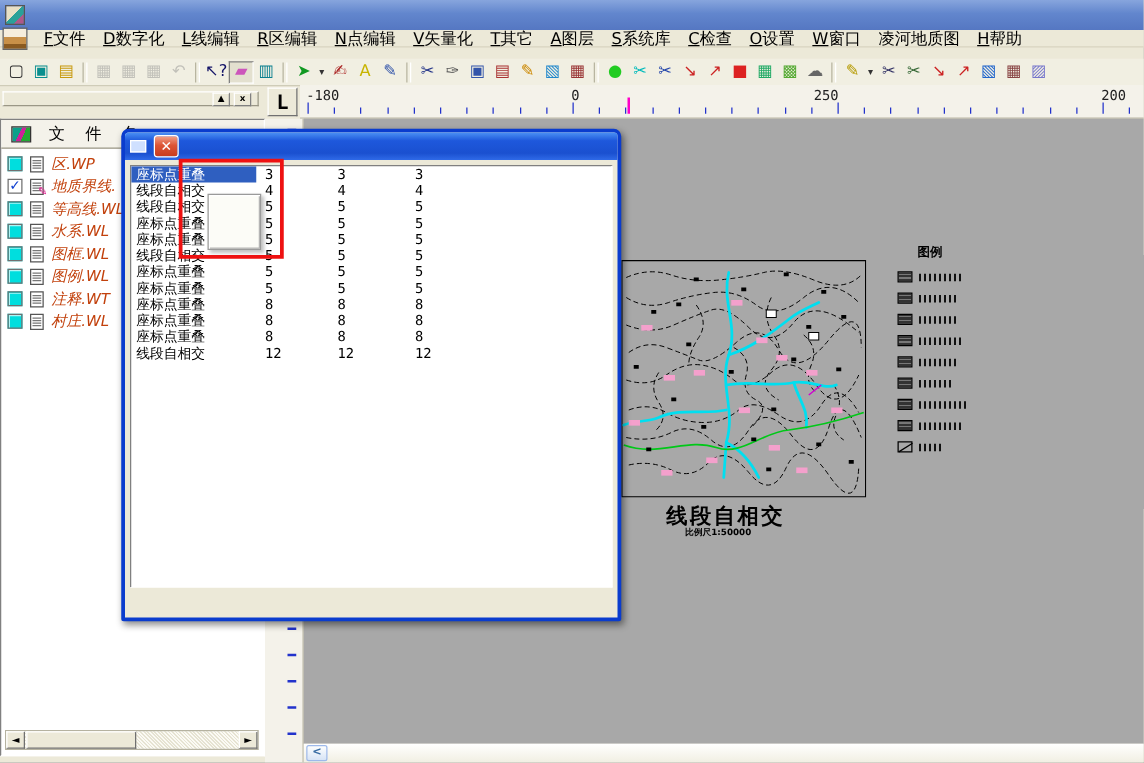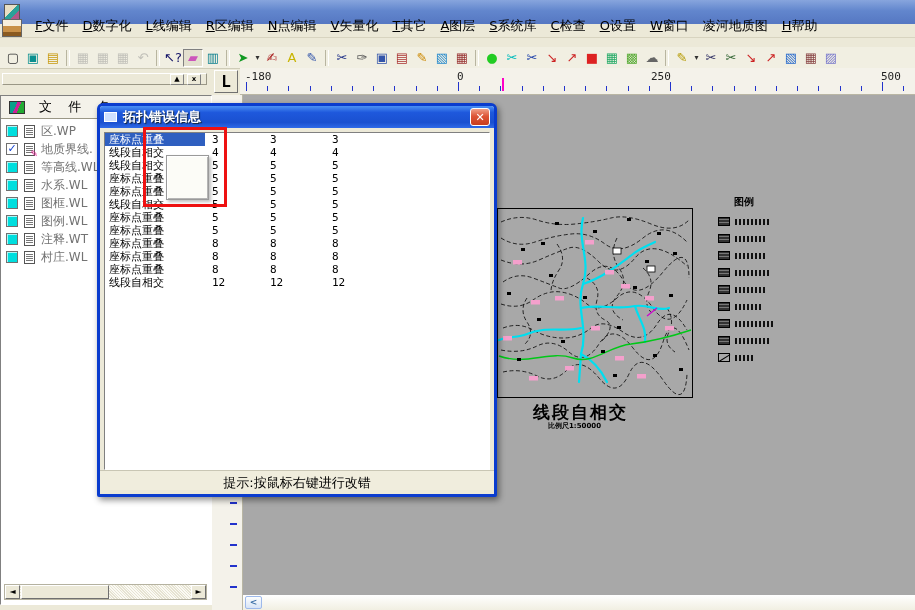--- a/index.html
+++ b/index.html
@@ -11,21 +11,21 @@
   #titlebar{left:0;top:0;width:915px;height:24px;
     background:linear-gradient(180deg,#87a5dd 0%,#6286cd 45%,#5577c2 100%);
     display:flex;align-items:center;gap:6px;padding-left:4px;box-sizing:border-box;}
   #app-icon{width:16px;height:16px;background:linear-gradient(135deg,#e8dfc4 0 45%,#2aa198 45% 70%,#b05888 70%);
     border:1px solid #555;box-sizing:border-box;}
   #titlebar .t{color:#fff;font-weight:bold;font-size:13px;letter-spacing:1px;
     text-shadow:1px 1px 1px #334;}
 
   
   #menubar{left:0;top:24px;width:915px;height:14px;background:#ece9d8;
-    border-bottom:1px solid #d8d4c0;display:flex;align-items:flex-end;gap:2px;padding-left:2px;box-sizing:border-box;}
+    border-bottom:1px solid #d8d4c0;display:flex;align-items:center;gap:2px;padding-left:2px;box-sizing:border-box;}
   #menu-doc-icon{width:20px;height:18px;margin-right:4px;
     background:linear-gradient(180deg,#f6eedd 0 40%,#c89048 40% 75%,#8a5a20 75%);
     border:1px solid #666;box-sizing:border-box;}
   .menu-item{padding:2px 7px;color:#000;cursor:default;white-space:nowrap;font-size:13px;}
   .menu-item u{text-decoration:underline;}
 
   
   #toolbar{left:0;top:47px;width:915px;height:22px;background:#f1efe2;
     border-bottom:1px solid #cfccb8;display:flex;align-items:center;padding-left:3px;box-sizing:border-box;}
   .tb-sep{width:2px;height:16px;margin:0 3px;border-left:1px solid #b8b5a0;border-right:1px solid #fff;}
@@ -62,21 +62,21 @@
   #file-panel-header .h{font-size:13px;letter-spacing:6px;color:#000;}
   .file-item{display:flex;align-items:center;gap:6px;height:18px;padding-left:5px;}
   .chk{width:12px;height:12px;border:1px solid #707070;box-sizing:border-box;background:#00dede;
     box-shadow:inset 1px 1px 0 #aef5f5;}
   .chk.checked{background:#fff;box-shadow:none;color:#1040d0;font-weight:bold;font-size:11px;
     line-height:10px;text-align:center;}
   .doc-icon{width:11px;height:13px;background:#fff;border:1px solid #555;box-sizing:border-box;position:relative;}
   .doc-icon::before{content:"";position:absolute;left:1px;top:2px;width:7px;height:1px;
     box-shadow:0 2px 0 #777,0 4px 0 #777,0 6px 0 #777;background:#777;}
   .doc-icon.edited::after{content:"✎";position:absolute;right:-4px;bottom:-4px;color:#e02090;font-size:9px;}
-  .file-label{font-size:12px;color:#737373;white-space:nowrap;}
+  .file-label{font-size:12px;color:#c2410c;white-space:nowrap;font-style:italic;}
   #panel-hscroll{position:absolute;left:3px;bottom:4px;width:203px;height:16px;
     background:repeating-linear-gradient(45deg,#fbfaf4 0 1px,#e6e3d2 1px 2px);
     border:1px solid #b5b2a0;box-sizing:border-box;}
   .sb-btn{position:absolute;top:0;width:15px;height:14px;background:#ece9d8;border:1px solid;
     border-color:#fff #707070 #707070 #fff;box-sizing:border-box;font-size:8px;line-height:12px;text-align:center;color:#000;}
   #panel-thumb{position:absolute;left:16px;top:0;width:88px;height:14px;background:#ece9d8;
     border:1px solid;border-color:#fff #707070 #707070 #fff;box-sizing:border-box;}
 
   
   #vruler{left:212px;top:95px;width:31px;height:515px;background:#f4f2ea;
@@ -211,21 +211,21 @@
   </div>
 
 <div class="abs" id="panel-grip"></div>
 <div class="abs grip-btn" style="left:170px;">▲</div>
 <div class="abs grip-btn" style="left:187px;">x</div>
 <div class="abs" id="l-button">L</div>
 <div class="abs" id="ruler">
     <span class="ruler-label" style="left: 5px;">-180</span>
     <span class="ruler-label" style="left: 217px;">0</span>
     <span class="ruler-label" style="left: 411px;">250</span>
-    <span class="ruler-label" style="left: 641px;">500</span>
+    <span class="ruler-label" style="left: 641px;">200</span>
     <div class="tick major" style="left: 6px; background: rgb(34, 51, 204);"></div>
     <div class="tick minor" style="left: 27.2px; background: rgb(34, 51, 204);"></div>
     <div class="tick minor" style="left: 48.4px; background: rgb(34, 51, 204);"></div>
     <div class="tick minor" style="left: 69.6px; background: rgb(34, 51, 204);"></div>
     <div class="tick minor" style="left: 90.8px; background: rgb(34, 51, 204);"></div>
     <div class="tick minor" style="left: 112px; background: rgb(34, 51, 204);"></div>
     <div class="tick minor" style="left: 133.2px; background: rgb(34, 51, 204);"></div>
     <div class="tick minor" style="left: 154.4px; background: rgb(34, 51, 204);"></div>
     <div class="tick minor" style="left: 175.6px; background: rgb(34, 51, 204);"></div>
     <div class="tick minor" style="left: 196.8px; background: rgb(34, 51, 204);"></div>
@@ -453,21 +453,20 @@
   </div>
 </div>
 
 <div class="abs" id="bottom-strip">
   <div id="scroll-left-btn">&lt;</div>
 </div>
 
 <div class="abs" id="dialog">
   <div id="dialog-titlebar">
     <div id="dialog-icon"></div>
-    <span class="t">拓扑错误信息</span>
     <div id="dialog-close">✕</div>
   </div>
   <div id="error-list">
     <div id="list-body">
         <div class="lrow sel">
           <div class="lcell type" style="width: 100px;">座标点重叠</div>
           <div class="lcell num" style="width: 58px;">3</div>
           <div class="lcell num" style="width: 62px;">3</div>
           <div class="lcell num" style="width: 56px;">3</div>
         </div>
@@ -532,17 +531,16 @@
           <div class="lcell num" style="width: 56px;">8</div>
         </div>
         <div class="lrow">
           <div class="lcell type" style="width: 100px;">线段自相交</div>
           <div class="lcell num" style="width: 58px;">12</div>
           <div class="lcell num" style="width: 62px;">12</div>
           <div class="lcell num" style="width: 56px;">12</div>
         </div>
       </div>
   </div>
-  <div id="dialog-tip">提示:按鼠标右键进行改错</div>
 </div>
 
 <div class="abs" id="popup-box"></div>
 <div class="abs" id="red-rect"></div>
 
 </body></html>

